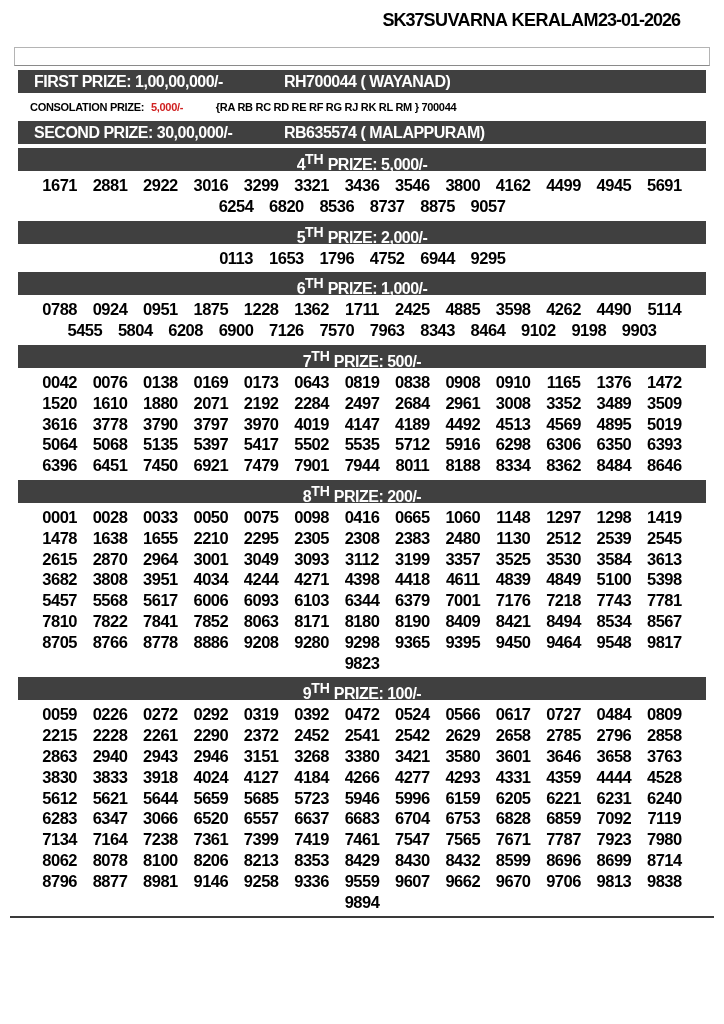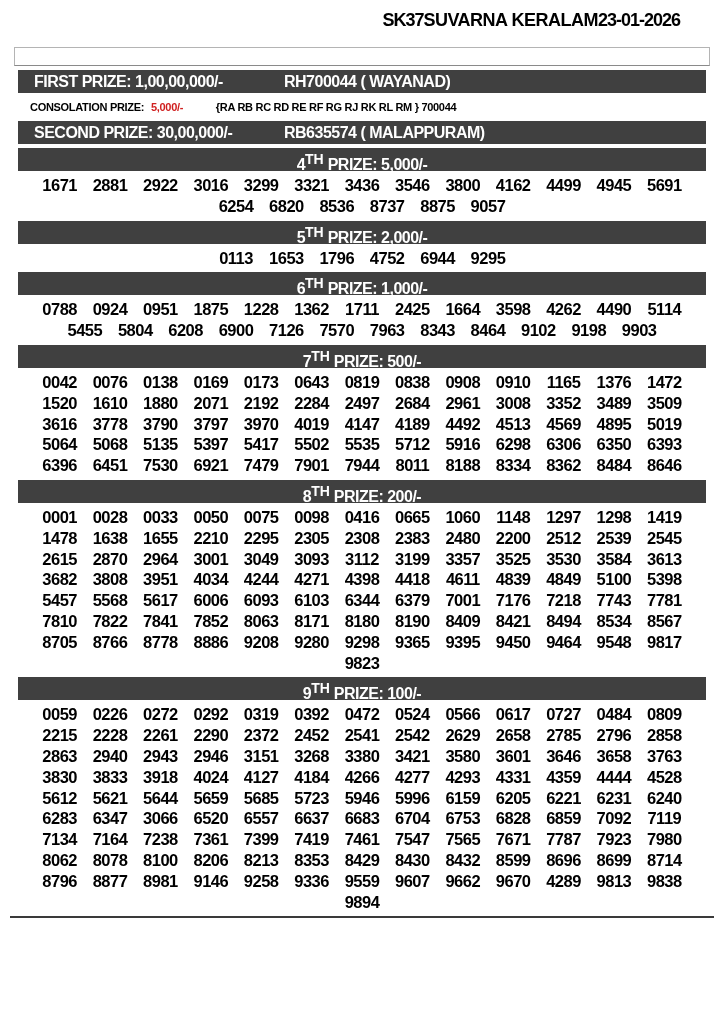--- a/index.html
+++ b/index.html
@@ -158,21 +158,21 @@
         <div class="bar center">6<sup>TH</sup> PRIZE: 1,000/-</div>
         <div class="num-row">
           <span class="num">0788</span>
           <span class="num">0924</span>
           <span class="num">0951</span>
           <span class="num">1875</span>
           <span class="num">1228</span>
           <span class="num">1362</span>
           <span class="num">1711</span>
           <span class="num">2425</span>
-          <span class="num">1664</span>
+          <span class="num">4885</span>
           <span class="num">3598</span>
           <span class="num">4262</span>
           <span class="num">4490</span>
           <span class="num">5114</span>
         </div>
         <div class="num-row">
           <span class="num">5455</span>
           <span class="num">5804</span>
           <span class="num">6208</span>
           <span class="num">6900</span>
@@ -244,21 +244,21 @@
           <span class="num">5712</span>
           <span class="num">5916</span>
           <span class="num">6298</span>
           <span class="num">6306</span>
           <span class="num">6350</span>
           <span class="num">6393</span>
         </div>
         <div class="num-row">
           <span class="num">6396</span>
           <span class="num">6451</span>
-          <span class="num">7530</span>
+          <span class="num">7450</span>
           <span class="num">6921</span>
           <span class="num">7479</span>
           <span class="num">7901</span>
           <span class="num">7944</span>
           <span class="num">8011</span>
           <span class="num">8188</span>
           <span class="num">8334</span>
           <span class="num">8362</span>
           <span class="num">8484</span>
           <span class="num">8646</span>
@@ -284,21 +284,21 @@
         <div class="num-row">
           <span class="num">1478</span>
           <span class="num">1638</span>
           <span class="num">1655</span>
           <span class="num">2210</span>
           <span class="num">2295</span>
           <span class="num">2305</span>
           <span class="num">2308</span>
           <span class="num">2383</span>
           <span class="num">2480</span>
-          <span class="num">2200</span>
+          <span class="num">1130</span>
           <span class="num">2512</span>
           <span class="num">2539</span>
           <span class="num">2545</span>
         </div>
         <div class="num-row">
           <span class="num">2615</span>
           <span class="num">2870</span>
           <span class="num">2964</span>
           <span class="num">3001</span>
           <span class="num">3049</span>
@@ -501,21 +501,21 @@
           <span class="num">8796</span>
           <span class="num">8877</span>
           <span class="num">8981</span>
           <span class="num">9146</span>
           <span class="num">9258</span>
           <span class="num">9336</span>
           <span class="num">9559</span>
           <span class="num">9607</span>
           <span class="num">9662</span>
           <span class="num">9670</span>
-          <span class="num">4289</span>
+          <span class="num">9706</span>
           <span class="num">9813</span>
           <span class="num">9838</span>
         </div>
         <div class="num-row">
           <span class="num">9894</span>
         </div>
       </div>
     </div>
 
   <hr class="bottom-rule">

